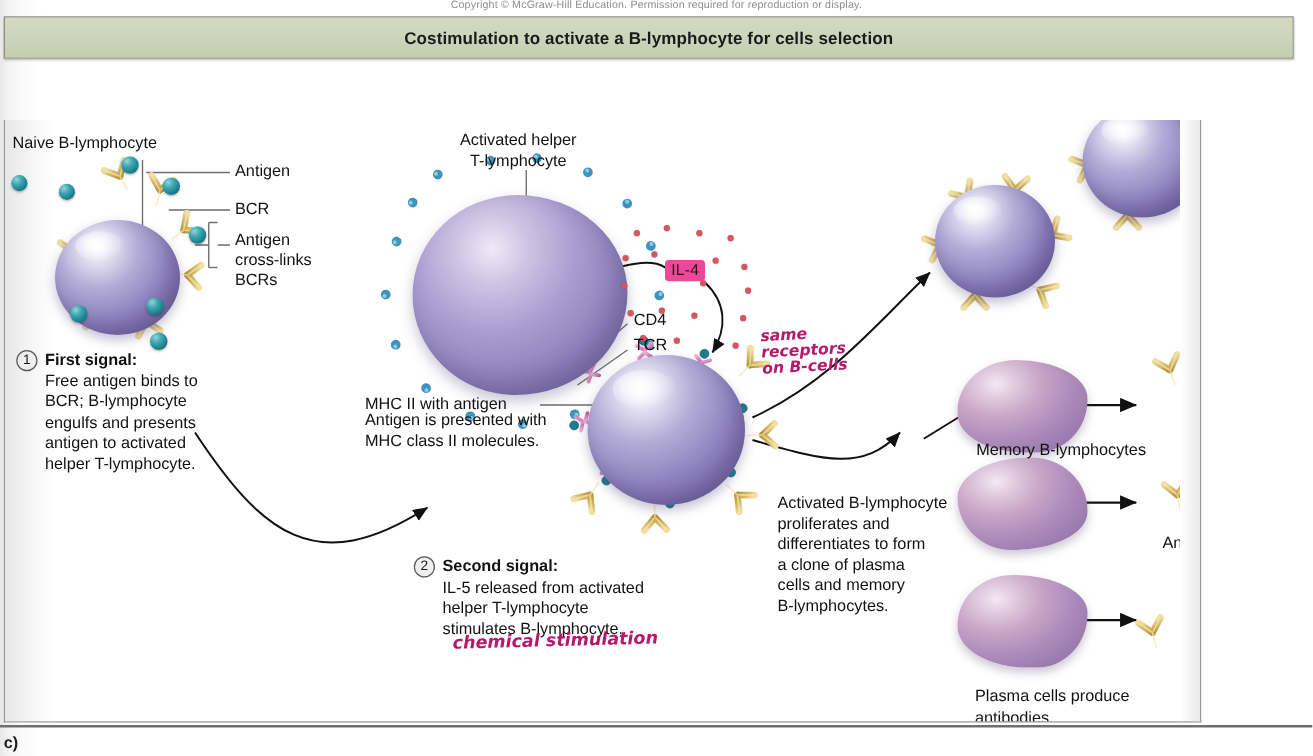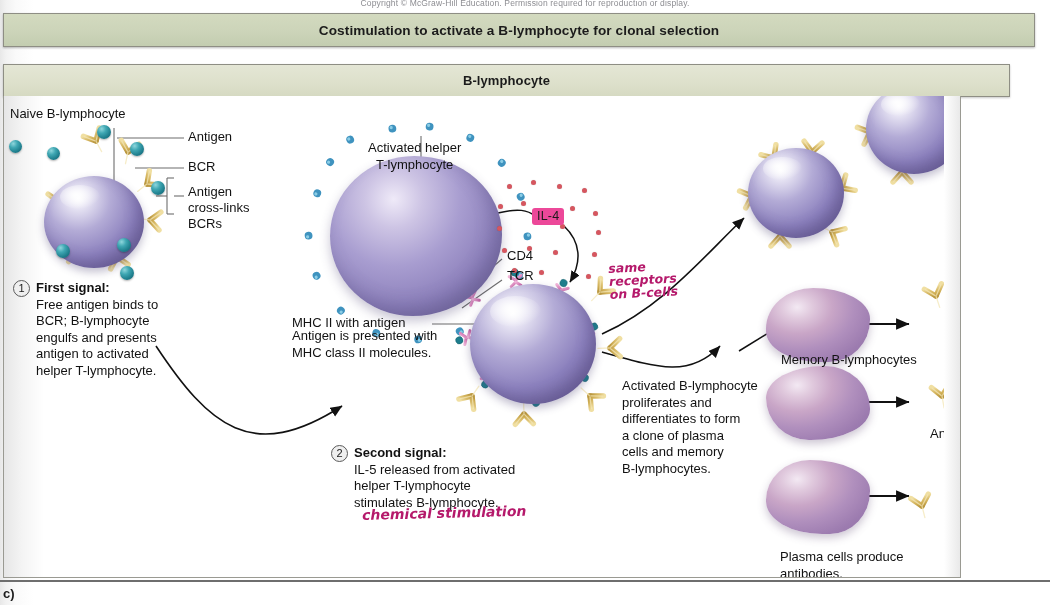--- a/index.html
+++ b/index.html
@@ -129,26 +129,23 @@
               overflow: visible; pointer-events:none; }
 </style>
 </head>
 <body>
 
 <div id="root">
 
   <div class="copyright">Copyright © McGraw-Hill Education. Permission required for reproduction or display.</div>
 
   <div class="bar" id="title-bar">
-    <span>Costimulation to activate a B-lymphocyte for clonal selection</span>
+    <span>Costimulation to activate a B-lymphocyte for cells selection</span>
   </div>
 
-  <div class="bar" id="sub-bar">
-    <span>B-lymphocyte</span>
-  </div>
 
   <div id="canvas">
 
     <svg class="layer" viewBox="0 0 1007 482">
       <defs>
         <linearGradient id="abG" x1="0" y1="0" x2="0" y2="1">
           <stop offset="0%" stop-color="#f0dfa2"></stop>
           <stop offset="38%" stop-color="#dcc071"></stop>
           <stop offset="70%" stop-color="#cfae55"></stop>
           <stop offset="100%" stop-color="#bb9840"></stop>
@@ -362,34 +359,34 @@
     <div class="lbl" style="left:6px; top:10px;">Naive B-lymphocyte</div>
 
     <div class="lbl" style="left:184px; top:33px;">Antigen</div>
 
     <div class="lbl" style="left:184px; top:63px;">BCR</div>
 
     <div class="lbl tight" style="left:184px; top:88px;">Antigen
 cross-links
 BCRs</div>
 
-    <div class="lbl" style="left:364px; top:8px; text-align:center;margin-top:36px;">Activated helper
+    <div class="lbl" style="left:364px; top:8px; text-align:center;">Activated helper
 T-lymphocyte</div>
 
     <div id="il4-pill" style="left:528px; top:112px;">IL-4</div>
 
     <div class="lbl" style="left:503px; top:152px;">CD4</div>
     <div class="lbl" style="left:503px; top:172px;">TCR</div>
 
     <div class="lbl" style="left:288px; top:219px;">MHC II with antigen</div>
 
     <div class="lbl" style="left:288px; top:232px;">Antigen is presented with
 MHC class II molecules.</div>
 
-    <div class="lbl" style="left:618px; top:282px;">Activated B-lymphocyte
+    <div class="lbl" style="left:618px; top:298px;">Activated B-lymphocyte
 proliferates and
 differentiates to form
 a clone of plasma
 cells and memory
 B-lymphocytes.</div>
 
     <div class="lbl" style="left:777px; top:256px;">Memory B-lymphocytes</div>
 
     <div class="lbl" style="left:926px; top:330px;">Antibodies</div>
 

